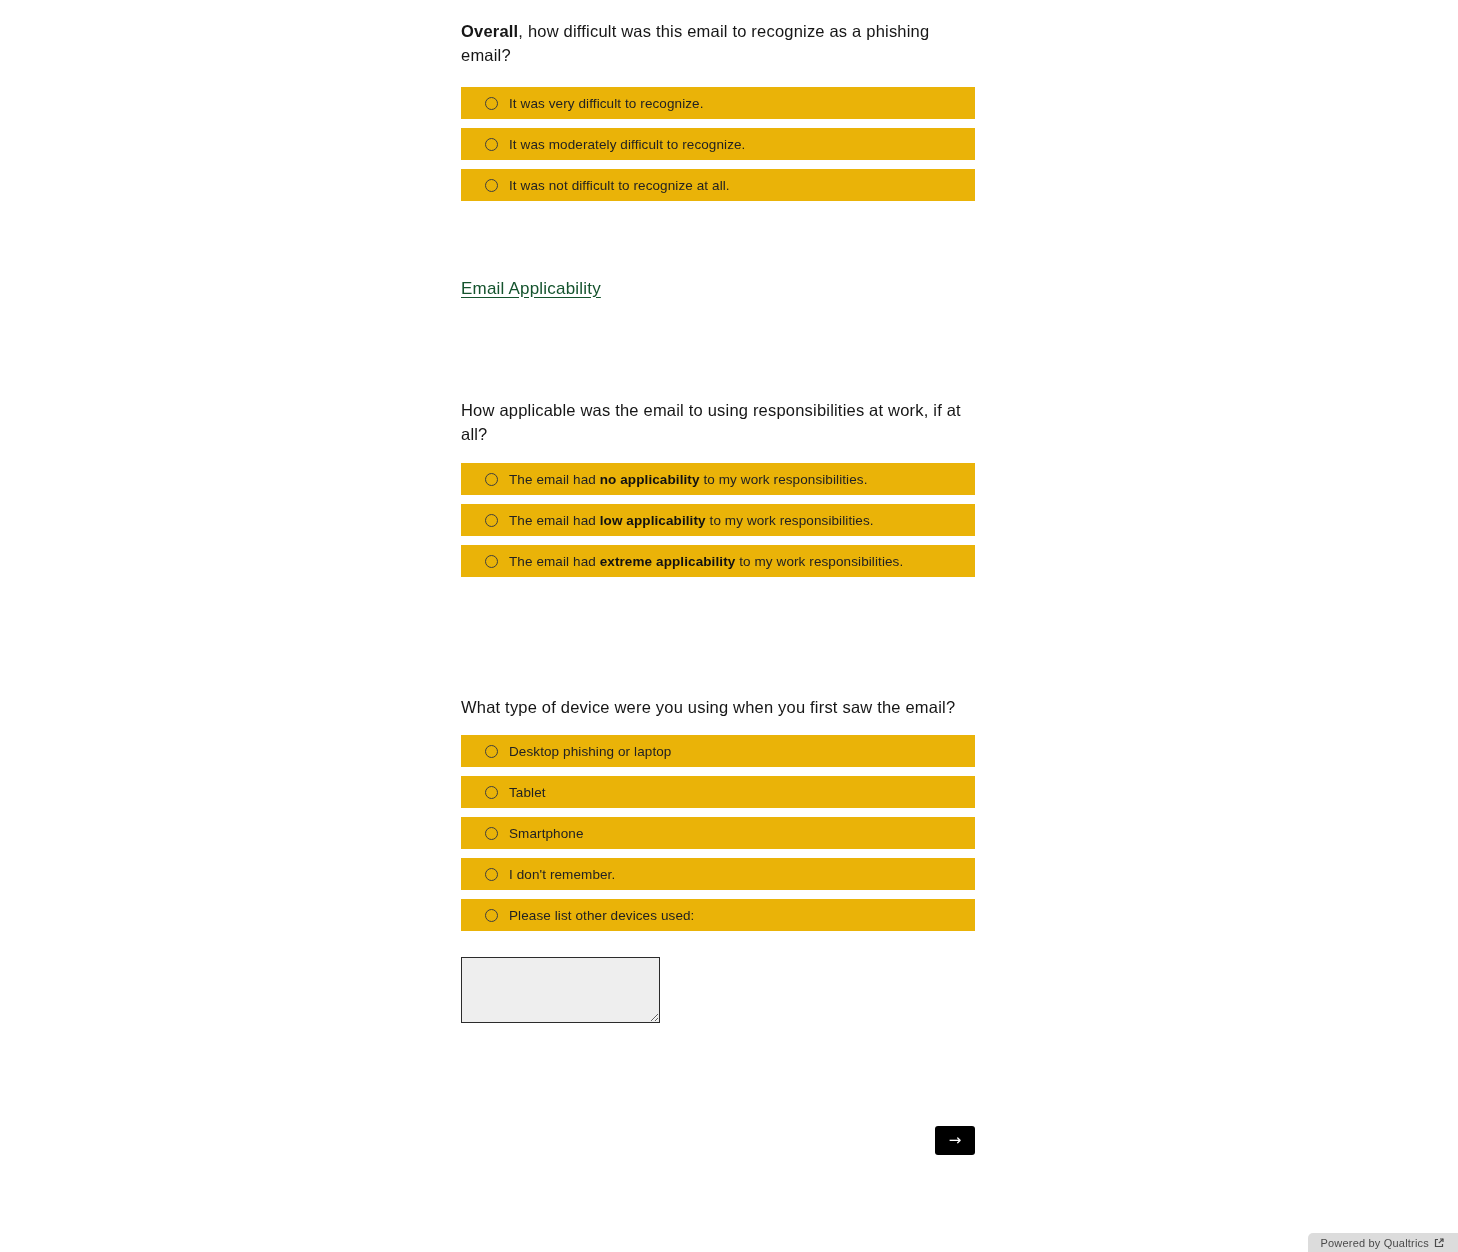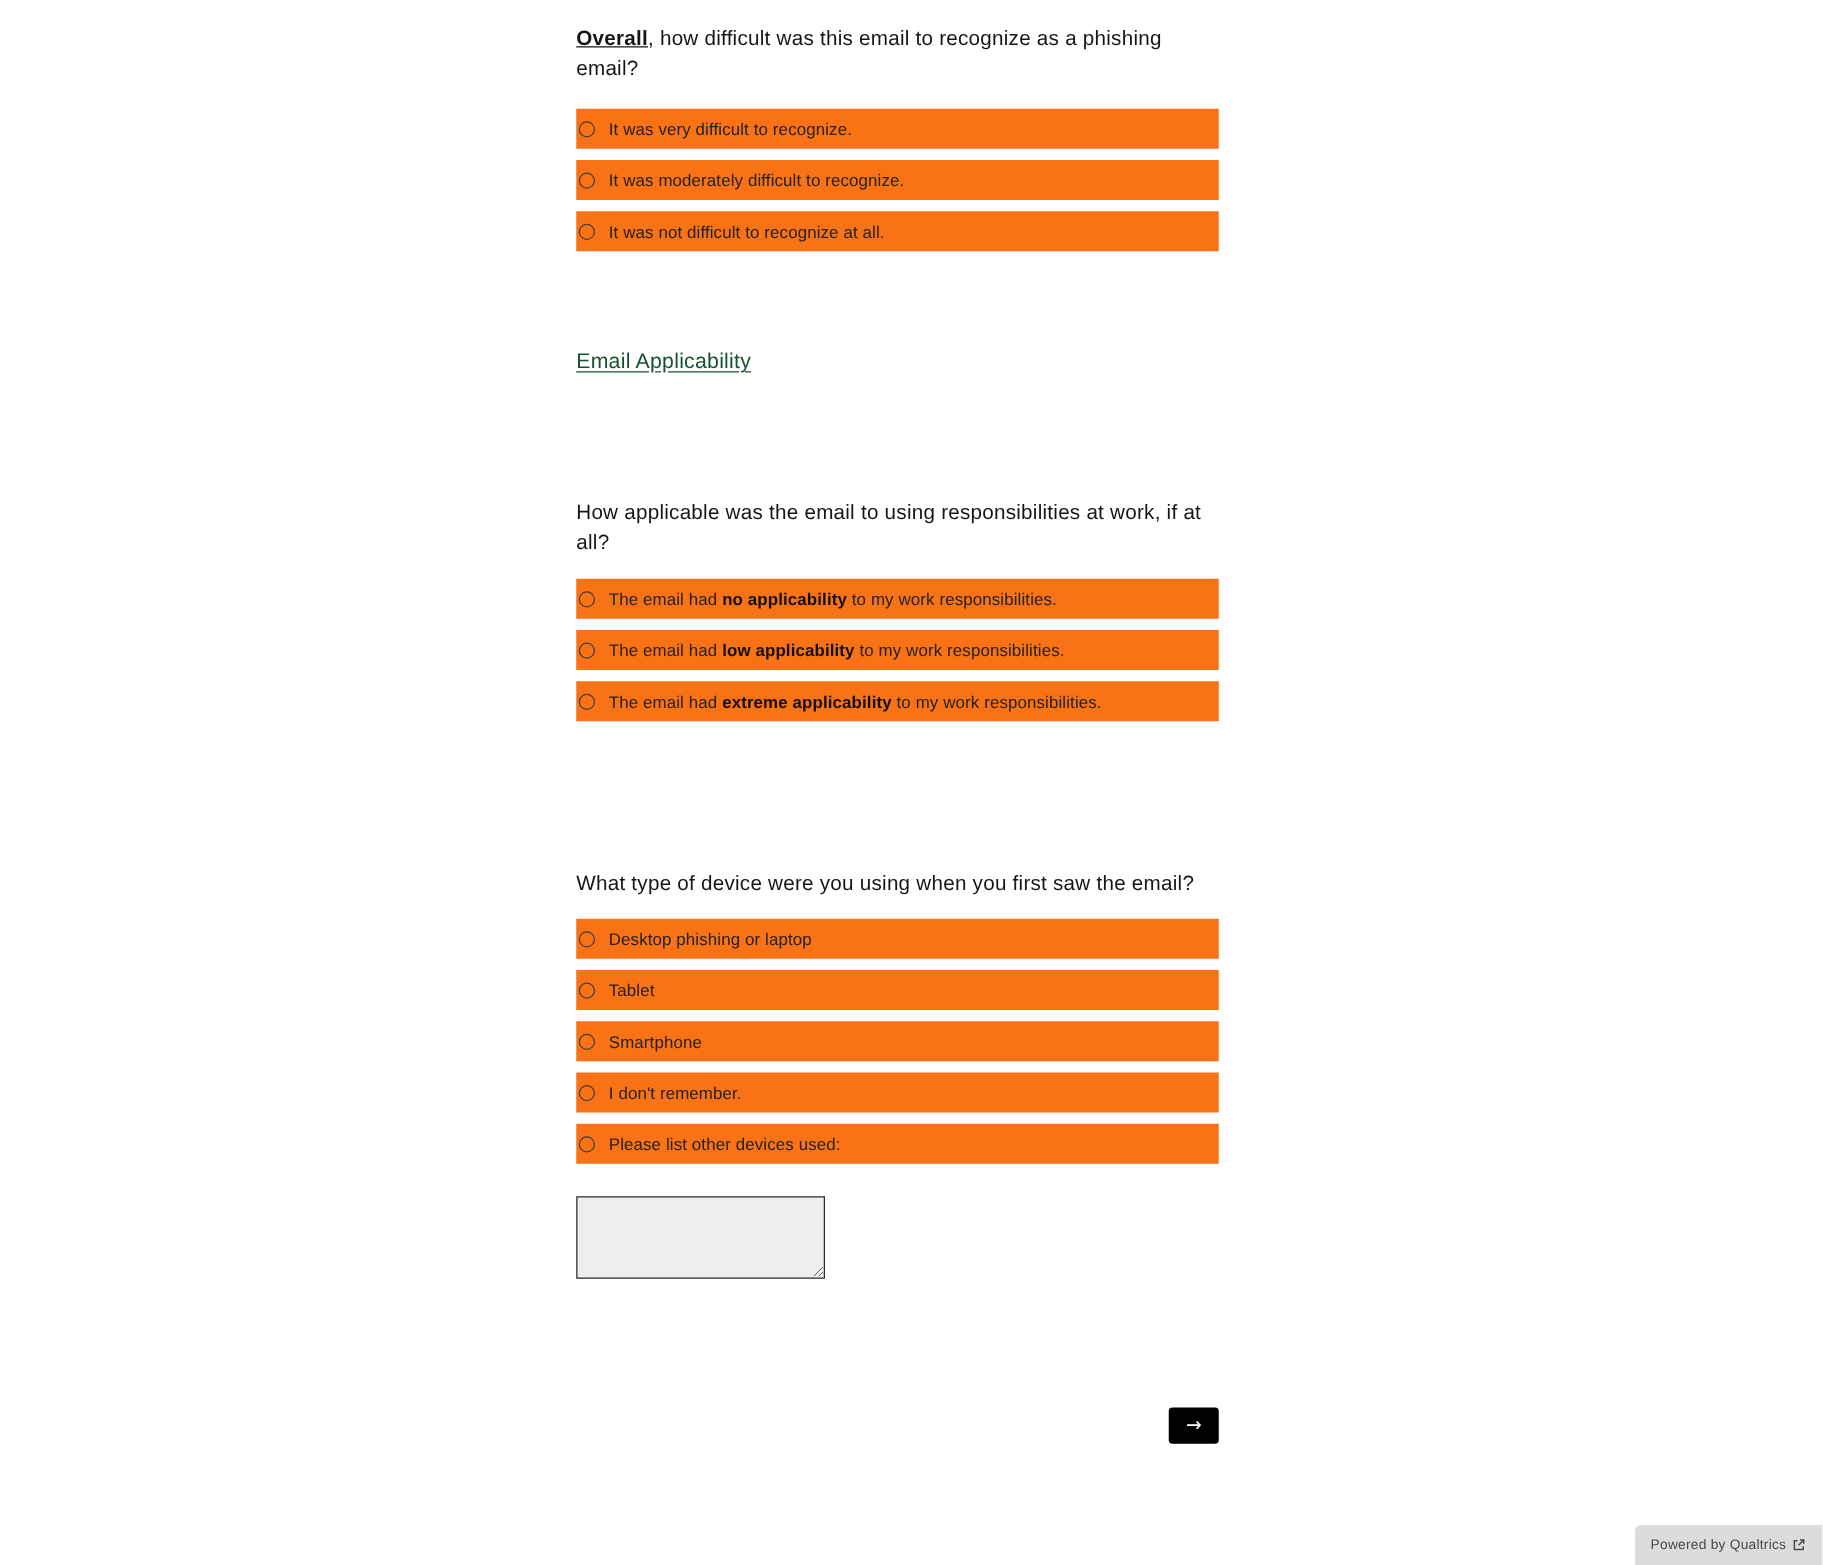--- a/index.html
+++ b/index.html
@@ -16,29 +16,29 @@
     padding-top: 19px;
     color: #1a1a1a;
   }
   .question {
     font-size: 16.5px;
     line-height: 24px;
     font-weight: 500;
     letter-spacing: 0.2px;
     color: #161616;
   }
-  .question b { font-weight: 800; text-decoration: underline; }
+  .question b { font-weight: 800; }
   .options { margin-top: 20px; }
   .opt {
     display: flex;
     align-items: center;
     height: 32px;
-    background: #f97316;
+    background: #eab308;
     margin-bottom: 9px;
-    padding-left: 2px;
+    padding-left: 24px;
     cursor: pointer;
   }
   .radio {
     flex: 0 0 auto;
     width: 13px; height: 13px;
     border: 1.5px solid #3f3f3f;
     border-radius: 50%;
     background: transparent;
     margin-right: 11px;
   }
@@ -88,21 +88,21 @@
     border-radius: 3px;
     font-size: 15px;
     line-height: 29px;
     text-align: center;
     cursor: pointer;
     font-family: "DejaVu Sans", sans-serif;
   }
   .qualtrics-badge {
     position: absolute;
     right: 0; bottom: 0;
-    height: 32px;
+    height: 19px;
     background: #dcdcdc;
     border-top-left-radius: 5px;
     display: flex;
     align-items: center;
     gap: 5px;
     padding: 0 14px 0 12px;
     font-size: 11px;
     color: #4a4a4a;
     letter-spacing: 0.2px;
     cursor: pointer;

